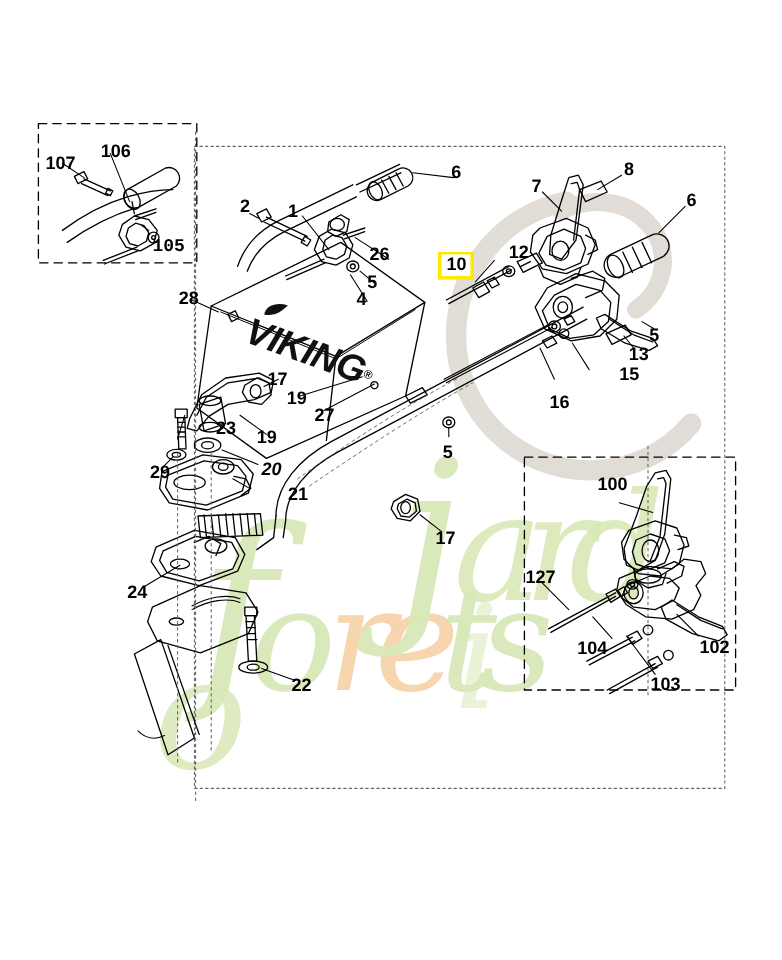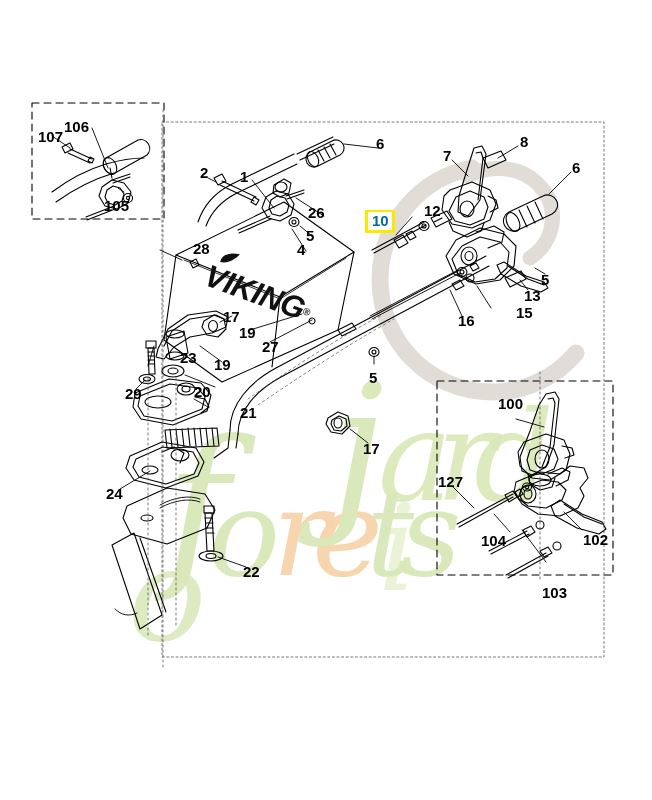--- a/index.html
+++ b/index.html
@@ -6,21 +6,21 @@
   html,body{margin:0;padding:0;background:#ffffff;}
   body{width:652px;height:800px;overflow:hidden;
        font-family:"Liberation Sans",sans-serif;}
   #stage{position:relative;width:652px;height:800px;background:#fff;}
   #stage svg.layer{position:absolute;left:0;top:0;width:652px;height:800px;}
   .callout{position:absolute;font-family:"Liberation Sans",sans-serif;
            font-weight:bold;color:#000;white-space:nowrap;line-height:1;}
   .cl-lg{font-size:15px;}
   .hl-box{position:absolute;background:#FFE800;padding:2px 3px 3px 3px;
           line-height:1;}
-  .hl-box .hl-inner{display:block;background:#ffffff;color:#0369a1;
+  .hl-box .hl-inner{display:block;background:#ffffff;color:#000000;
           font-weight:bold;font-size:15px;padding:1px 3px 2px 4px;
           font-family:"Liberation Sans",sans-serif;}
   .viking{position:absolute;font-style:italic;font-weight:bold;color:#111;
           letter-spacing:-0.5px;}
 </style>
 </head>
 <body>
 
 <div id="stage">
 
@@ -348,54 +348,54 @@
               transform-origin:left top;">
     <span style="position:relative;display:inline-block;">
       <svg width="22" height="18" viewBox="0 0 22 18" style="position:absolute;left:6px;top:-13px;">
         <path d="M3 14 C2 6 9 1 19 0 C16 7 11 13 3 14 Z" fill="#111"></path>
       </svg>
       <span style="font-size:31px;font-family:'Liberation Sans',sans-serif;">VIKING</span><span style="font-size:10px;vertical-align:super;">®</span>
     </span>
   </div>
 
   <div class="callout cl-lg" style="left:38px;top:129px;">107</div>
-  <div class="callout cl-lg" style="left:64px;top:119px;">106</div>
-  <div class="callout cl-lg" style="left:104px;top:198px;">105</div>
+  <div class="callout cl-lg" style="left:84px;top:119px;">106</div>
+  <div class="callout cl-lg" style="left:127px;top:198px;font-family:Liberation Mono, monospace;">105</div>
 
   <div class="callout cl-lg" style="left:200px;top:165px;">2</div>
   <div class="callout cl-lg" style="left:240px;top:169px;">1</div>
   <div class="callout cl-lg" style="left:308px;top:205px;">26</div>
   <div class="callout cl-lg" style="left:306px;top:228px;">5</div>
   <div class="callout cl-lg" style="left:297px;top:242px;">4</div>
   <div class="callout cl-lg" style="left:376px;top:136px;">6</div>
   <div class="callout cl-lg" style="left:443px;top:148px;">7</div>
   <div class="callout cl-lg" style="left:520px;top:134px;">8</div>
   <div class="callout cl-lg" style="left:572px;top:160px;">6</div>
   <div class="callout cl-lg" style="left:424px;top:203px;">12</div>
   <div class="callout cl-lg" style="left:541px;top:272px;">5</div>
   <div class="callout cl-lg" style="left:524px;top:288px;">13</div>
   <div class="callout cl-lg" style="left:516px;top:305px;">15</div>
-  <div class="callout cl-lg" style="left:458px;top:313px;">16</div>
-  <div class="callout cl-lg" style="left:149px;top:241px;margin-left:44px;">28</div>
+  <div class="callout cl-lg" style="left:458px;top:328px;">16</div>
+  <div class="callout cl-lg" style="left:149px;top:241px;">28</div>
   <div class="callout cl-lg" style="left:223px;top:309px;">17</div>
   <div class="callout cl-lg" style="left:239px;top:325px;">19</div>
   <div class="callout cl-lg" style="left:262px;top:339px;">27</div>
   <div class="callout cl-lg" style="left:214px;top:357px;">19</div>
   <div class="callout cl-lg" style="left:137px;top:350px;margin-left:43px;">23</div>
-  <div class="callout cl-lg" style="left:194px;top:384px;">20</div>
+  <div class="callout cl-lg" style="left:218px;top:384px;font-style:italic;">20</div>
   <div class="callout cl-lg" style="left:125px;top:386px;">29</div>
   <div class="callout cl-lg" style="left:201px;top:405px;margin-left:39px;">21</div>
   <div class="callout cl-lg" style="left:369px;top:370px;">5</div>
   <div class="callout cl-lg" style="left:363px;top:441px;">17</div>
   <div class="callout cl-lg" style="left:106px;top:486px;">24</div>
   <div class="callout cl-lg" style="left:243px;top:564px;">22</div>
 
   <div class="callout cl-lg" style="left:498px;top:396px;">100</div>
   <div class="callout cl-lg" style="left:438px;top:474px;">127</div>
   <div class="callout cl-lg" style="left:481px;top:533px;">104</div>
   <div class="callout cl-lg" style="left:583px;top:532px;">102</div>
-  <div class="callout cl-lg" style="left:542px;top:563px;margin-top:22px;">103</div>
+  <div class="callout cl-lg" style="left:542px;top:563px;">103</div>
 
   <div class="hl-box" style="left:365px;top:210px;">
     <span class="hl-inner">10</span>
   </div>
 
 </div>
 
 </body></html>

